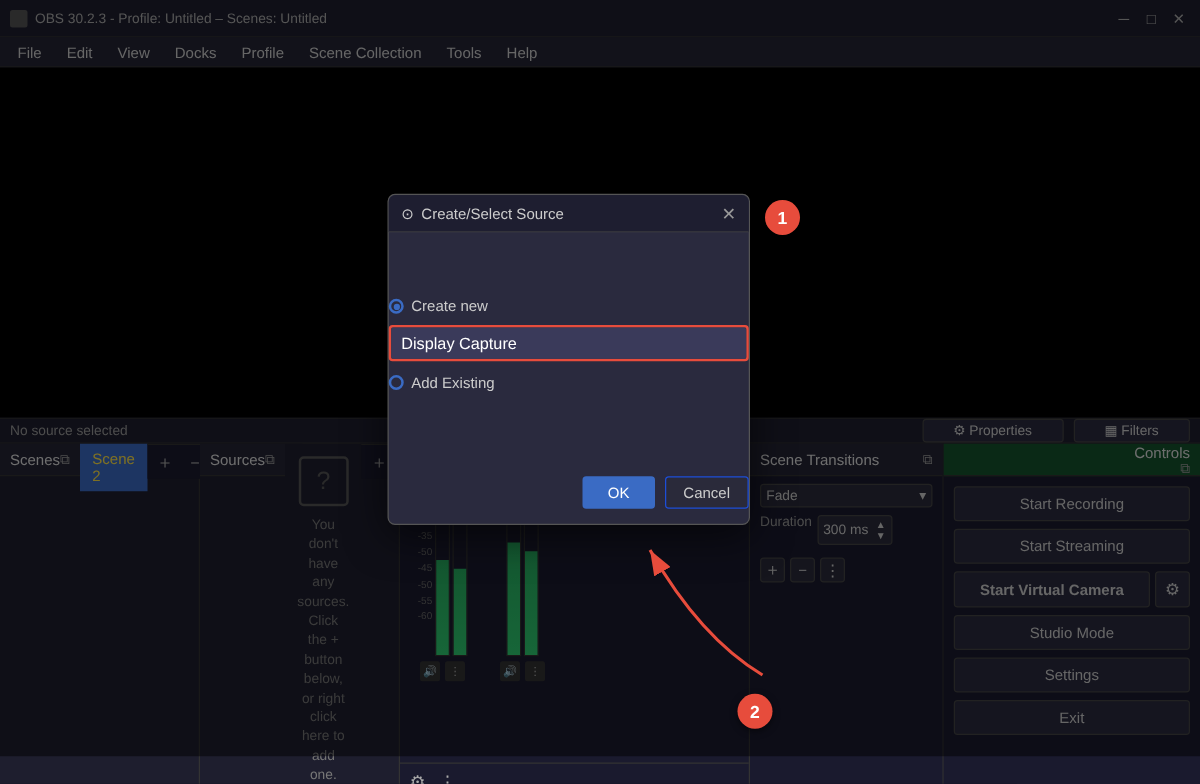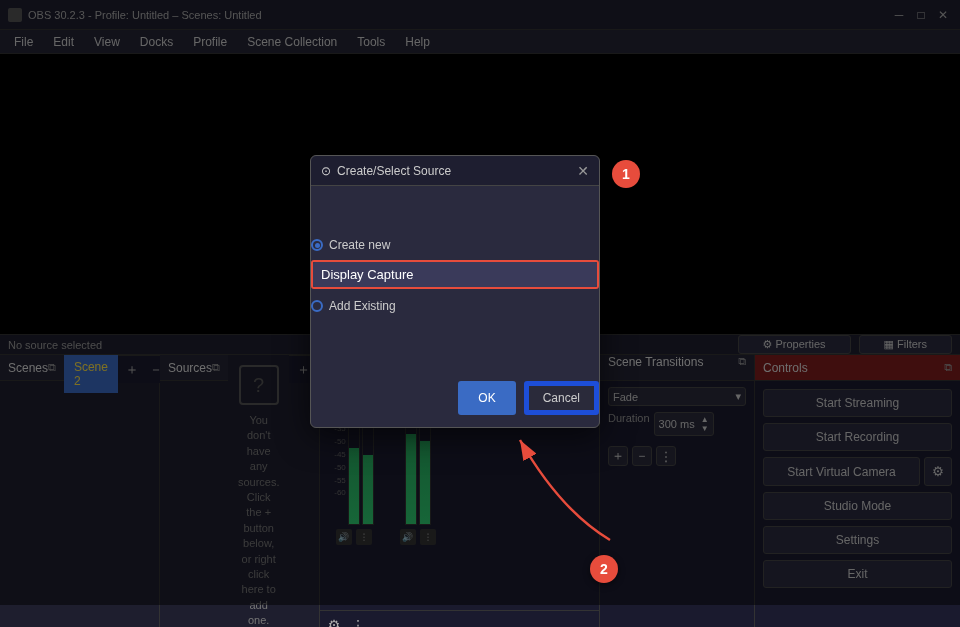--- a/index.html
+++ b/index.html
@@ -303,20 +303,21 @@
       width: 155px;
       background: #1a1a2e;
       border-right: 1px solid #333;
       display: flex;
       flex-direction: column;
     }
     .transitions-header {
       height: 26px;
       background: #252535;
       display: flex;
+      align-items: center;
       justify-content: space-between;
       padding: 0 8px;
       border-bottom: 1px solid #333;
     }
     .transitions-content {
       padding: 6px 8px;
       display: flex;
       flex-direction: column;
       gap: 6px;
     }
@@ -374,26 +375,27 @@
 
     
     .controls-panel {
       flex: 1;
       background: #1a1a2e;
       display: flex;
       flex-direction: column;
     }
     .controls-header {
       height: 26px;
-      background: #7f1d1d;
-      display: flex;
-      align-items: center;
+      background: #14532d;
+      display: flex;
+      align-items: flex-end;
       justify-content: space-between;
       padding: 0 8px;
       border-bottom: 1px solid #333;
+      flex-direction: column;
     }
     .controls-content {
       flex: 1;
       display: flex;
       flex-direction: column;
       padding: 8px;
       gap: 6px;
     }
     .control-btn {
       width: 100%;
@@ -405,20 +407,21 @@
       font-size: 12px;
       cursor: pointer;
       text-align: center;
     }
     .control-btn-row {
       display: flex;
       gap: 4px;
     }
     .control-btn-row .control-btn {
       flex: 1;
+      font-weight: bold;
     }
     .gear-btn {
       width: 28px;
       padding: 6px 4px;
       background: #2a2a3e;
       border: 1px solid #444;
       border-radius: 3px;
       color: #ccc;
       cursor: pointer;
       text-align: center;
@@ -550,21 +553,21 @@
       background: #3a6bc4;
       border: none;
       border-radius: 3px;
       color: #fff;
       font-size: 12px;
       cursor: pointer;
     }
     .btn-cancel {
       padding: 5px 14px;
       background: #2a2a3a;
-      border: 5px solid #1d4ed8;
+      border: 1px solid #1d4ed8;
       border-radius: 3px;
       color: #ccc;
       font-size: 12px;
       cursor: pointer;
     }
 
     
     .annotation-circle {
       position: absolute;
       width: 28px;
@@ -749,22 +752,22 @@
         <div class="trans-btn">⋮</div>
       </div>
     </div>
 
     <div class="controls-panel">
       <div class="controls-header">
         <span class="panel-title">Controls</span>
         <span class="panel-icon">⧉</span>
       </div>
       <div class="controls-content">
+        <button class="control-btn">Start Recording</button>
         <button class="control-btn">Start Streaming</button>
-        <button class="control-btn">Start Recording</button>
         <div class="control-btn-row">
           <button class="control-btn">Start Virtual Camera</button>
           <button class="gear-btn">⚙</button>
         </div>
         <button class="control-btn">Studio Mode</button>
         <button class="control-btn">Settings</button>
         <button class="control-btn">Exit</button>
       </div>
     </div>
 

